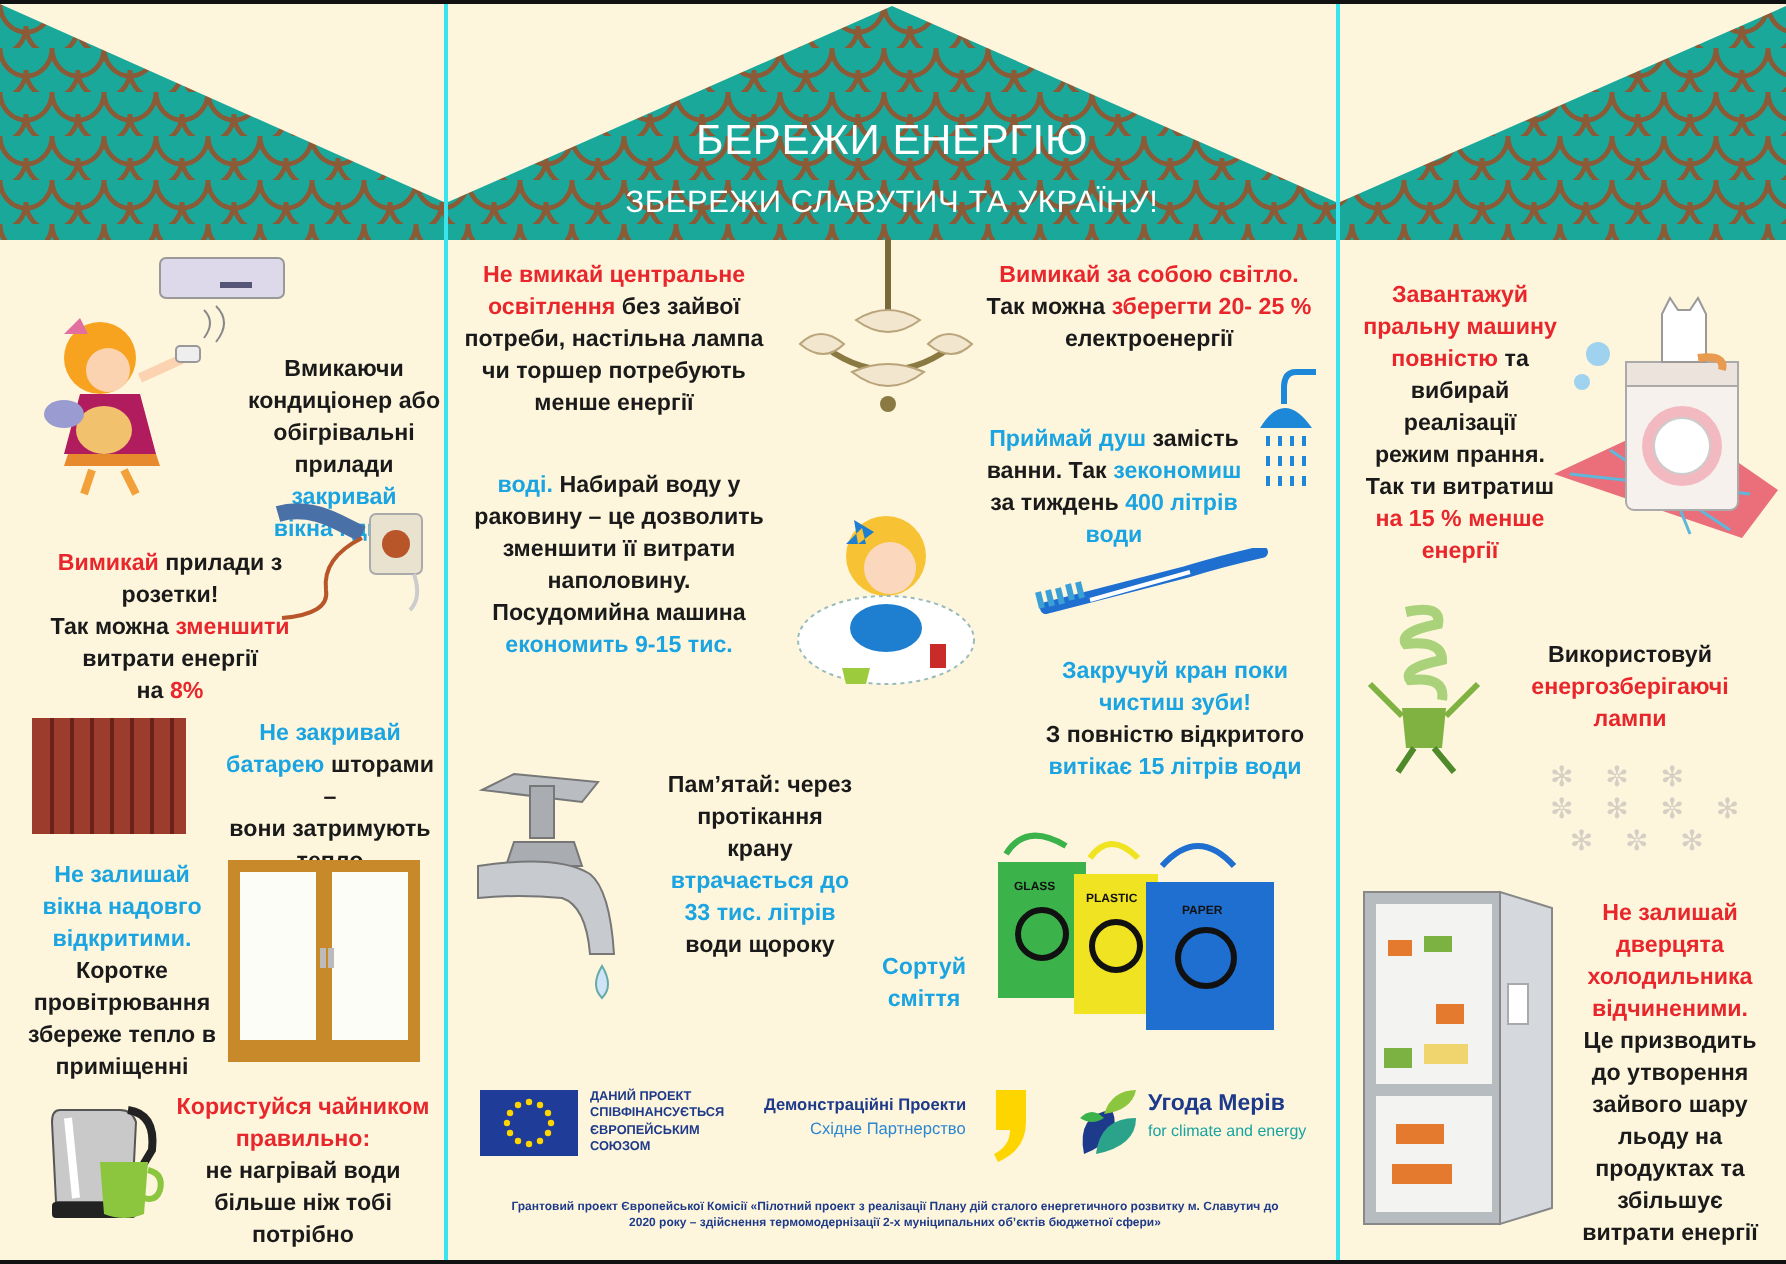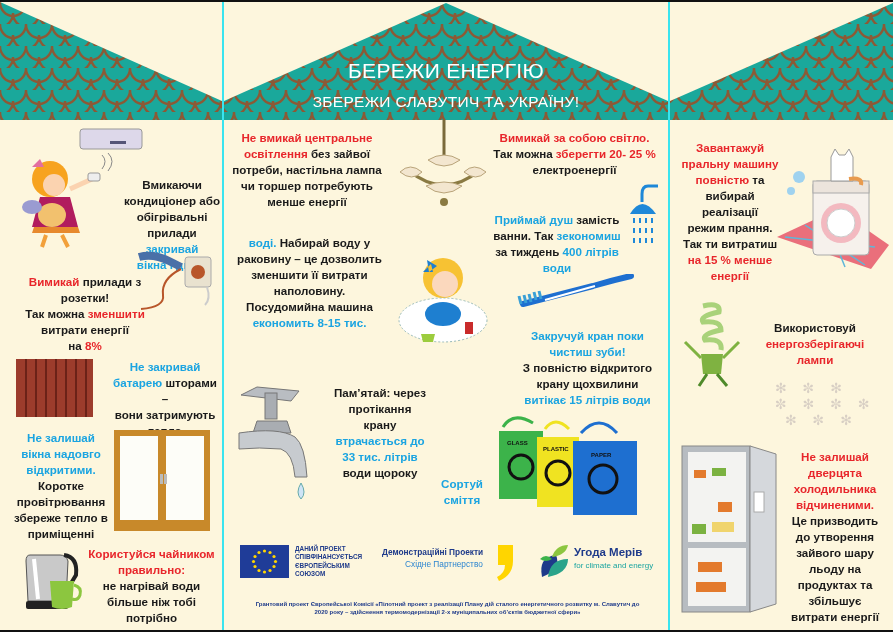--- a/index.html
+++ b/index.html
@@ -181,21 +181,21 @@
         <rect x="21" y="56" width="2" height="5"></rect>
     </g>
   </svg>
 
   <div class="txt" style="left:232px;top:233px;width:155px">
     <div><span class="blue">воді.</span><span> Набирай воду у</span></div>
     <div>раковину – це дозволить</div>
     <div>зменшити її витрати</div>
     <div>наполовину.</div>
     <div>Посудомийна машина</div>
-    <div class="blue">економить 8-15 тис.</div>
+    <div class="blue">економить 9-15 тис.</div>
   </div>
 
   <svg class="ill" style="left:385px;top:248px;width:115px;height:105px" viewBox="0 0 115 105">
     <circle cx="58" cy="28" r="20" fill="#f7c233"></circle>
     <circle cx="60" cy="34" r="13" fill="#fbd8bd"></circle>
     <path d="M42,10 l10,6 l-8,6z M46,14 l-8,8 l10,0z" fill="#1e7fd0"></path>
     <ellipse cx="58" cy="70" rx="44" ry="22" fill="#fff" stroke="#9bb" stroke-dasharray="2,2"></ellipse>
     <ellipse cx="58" cy="64" rx="18" ry="12" fill="#1e7fd0"></ellipse>
     <rect x="80" y="72" width="8" height="12" fill="#c92b2b"></rect>
     <path d="M36,84 l14,0 l-2,8 l-10,0z" fill="#9ccc3d"></path>
@@ -217,21 +217,20 @@
         <line x1="16" y1="28" x2="14" y2="20"></line>
         <line x1="21" y1="26" x2="19" y2="18"></line>
         <line x1="26" y1="25" x2="24" y2="17"></line>
     </g>
   </svg>
 
   <div class="txt" style="left:510px;top:326px;width:155px">
     <div class="blue">Закручуй кран поки</div>
     <div class="blue">чистиш зуби!</div>
     <div>З повністю відкритого</div>
-    <div>крану щохвилини</div>
     <div class="blue">витікає 15 літрів води</div>
   </div>
 
   <svg class="ill" style="left:235px;top:377px;width:92px;height:125px" viewBox="0 0 92 125">
     <path d="M6,16 l16,-8 l42,4 l-8,10z" fill="#b9bdc2" stroke="#777"></path>
     <rect x="30" y="14" width="12" height="26" fill="#a9adb2" stroke="#777"></rect>
     <path d="M22,42 l30,0 l4,12 l-38,0z" fill="#a9adb2" stroke="#777"></path>
     <path d="M4,54 q40,-6 56,4 q10,8 12,40 l-12,0 q-2,-24 -14,-28 q-22,-2 -42,0z" fill="#c7cbcf" stroke="#777"></path>
     <path d="M66,104 q-6,10 0,16 q6,-6 0,-16z" fill="#cfe4f6" stroke="#6aa"></path>
   </svg>

